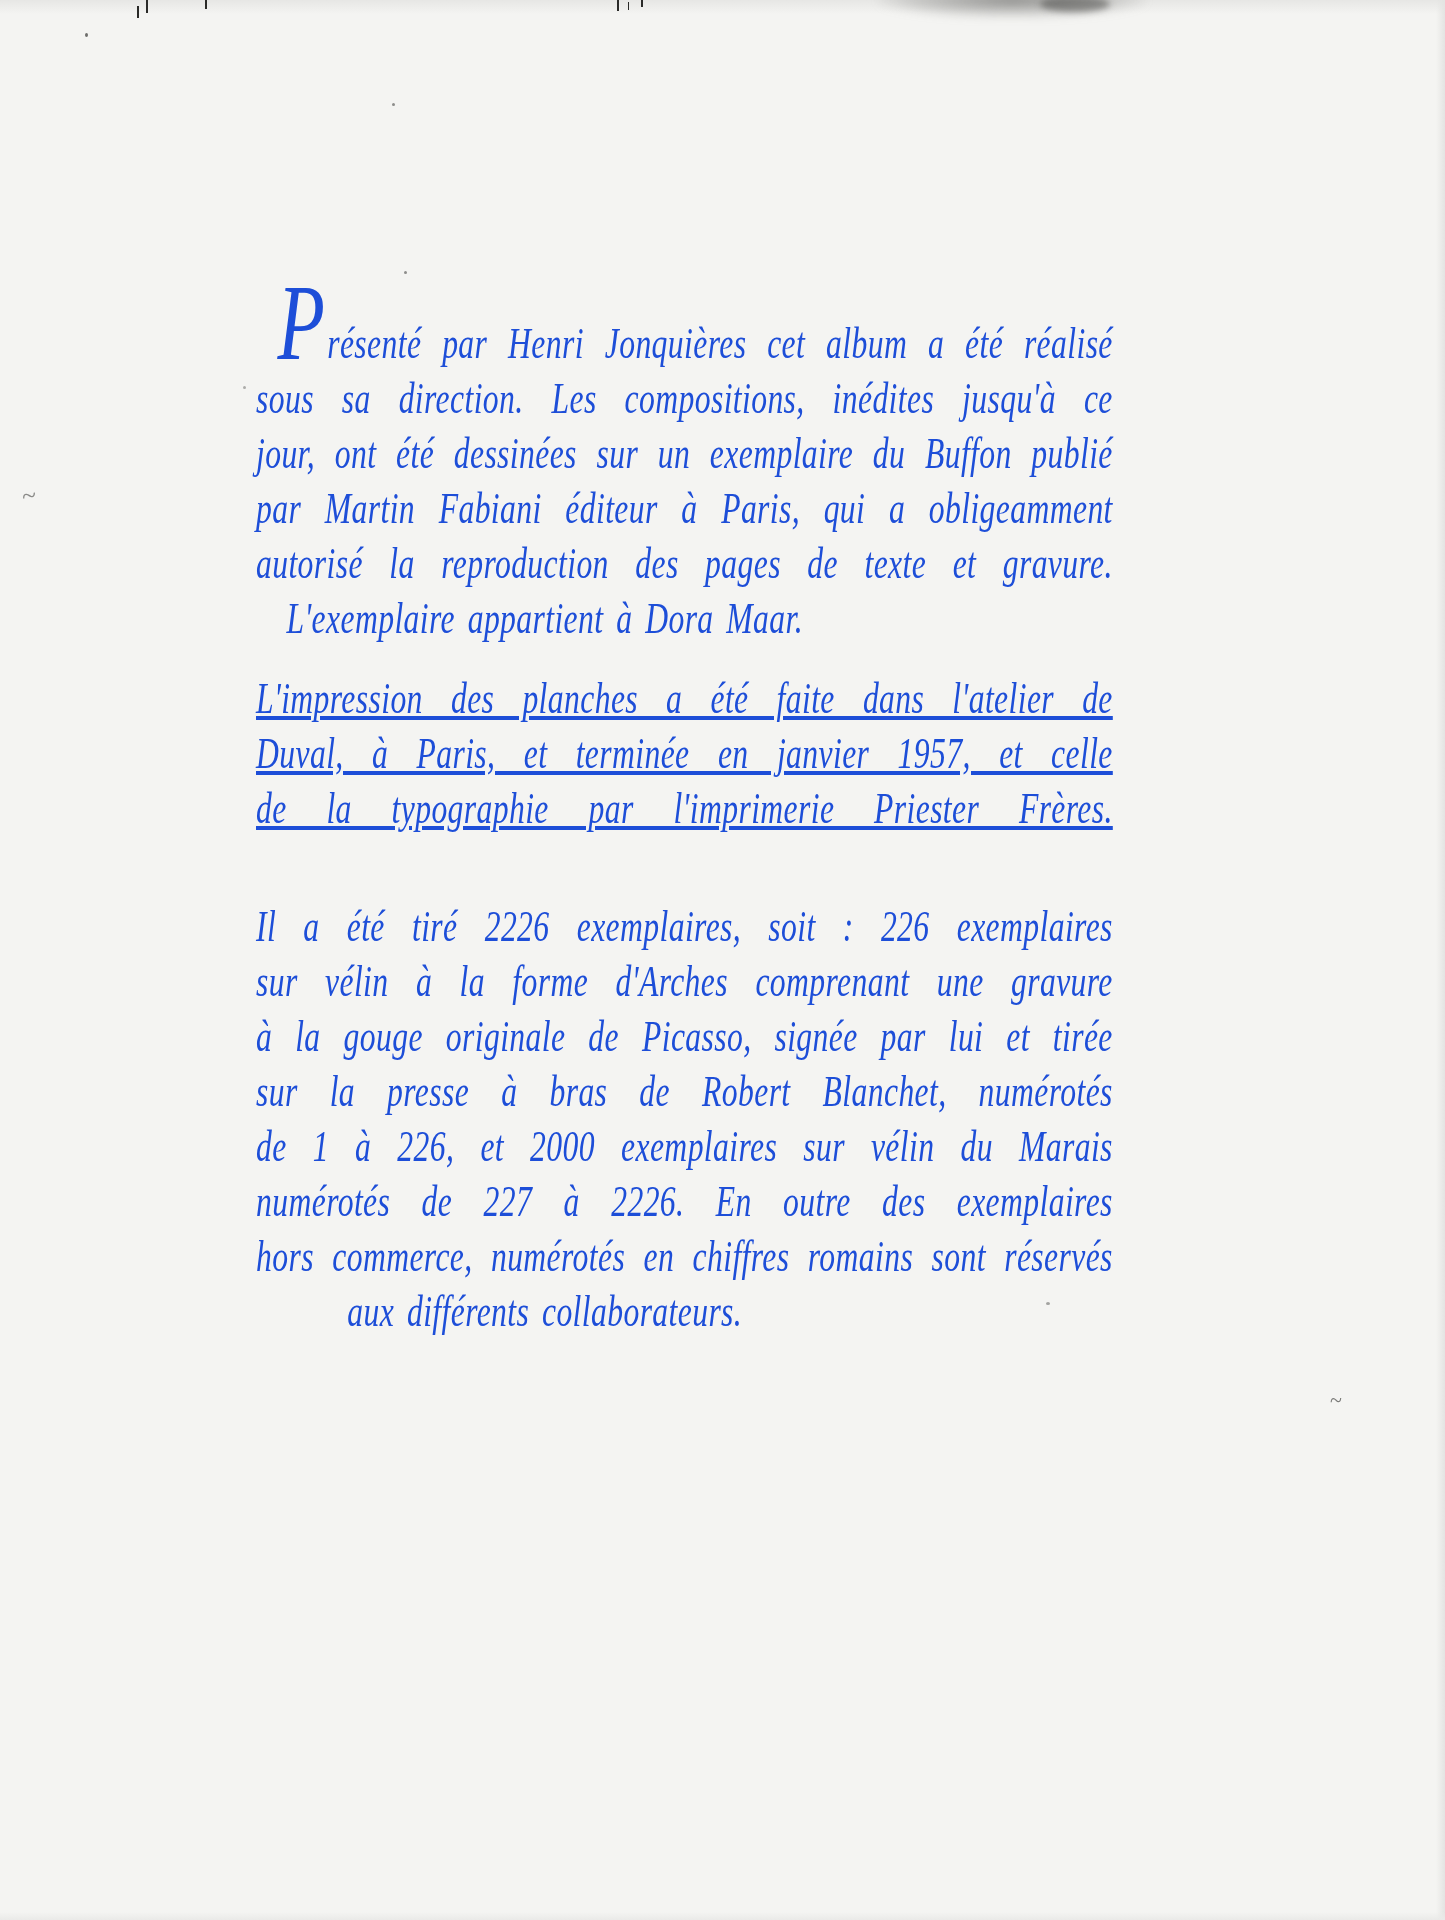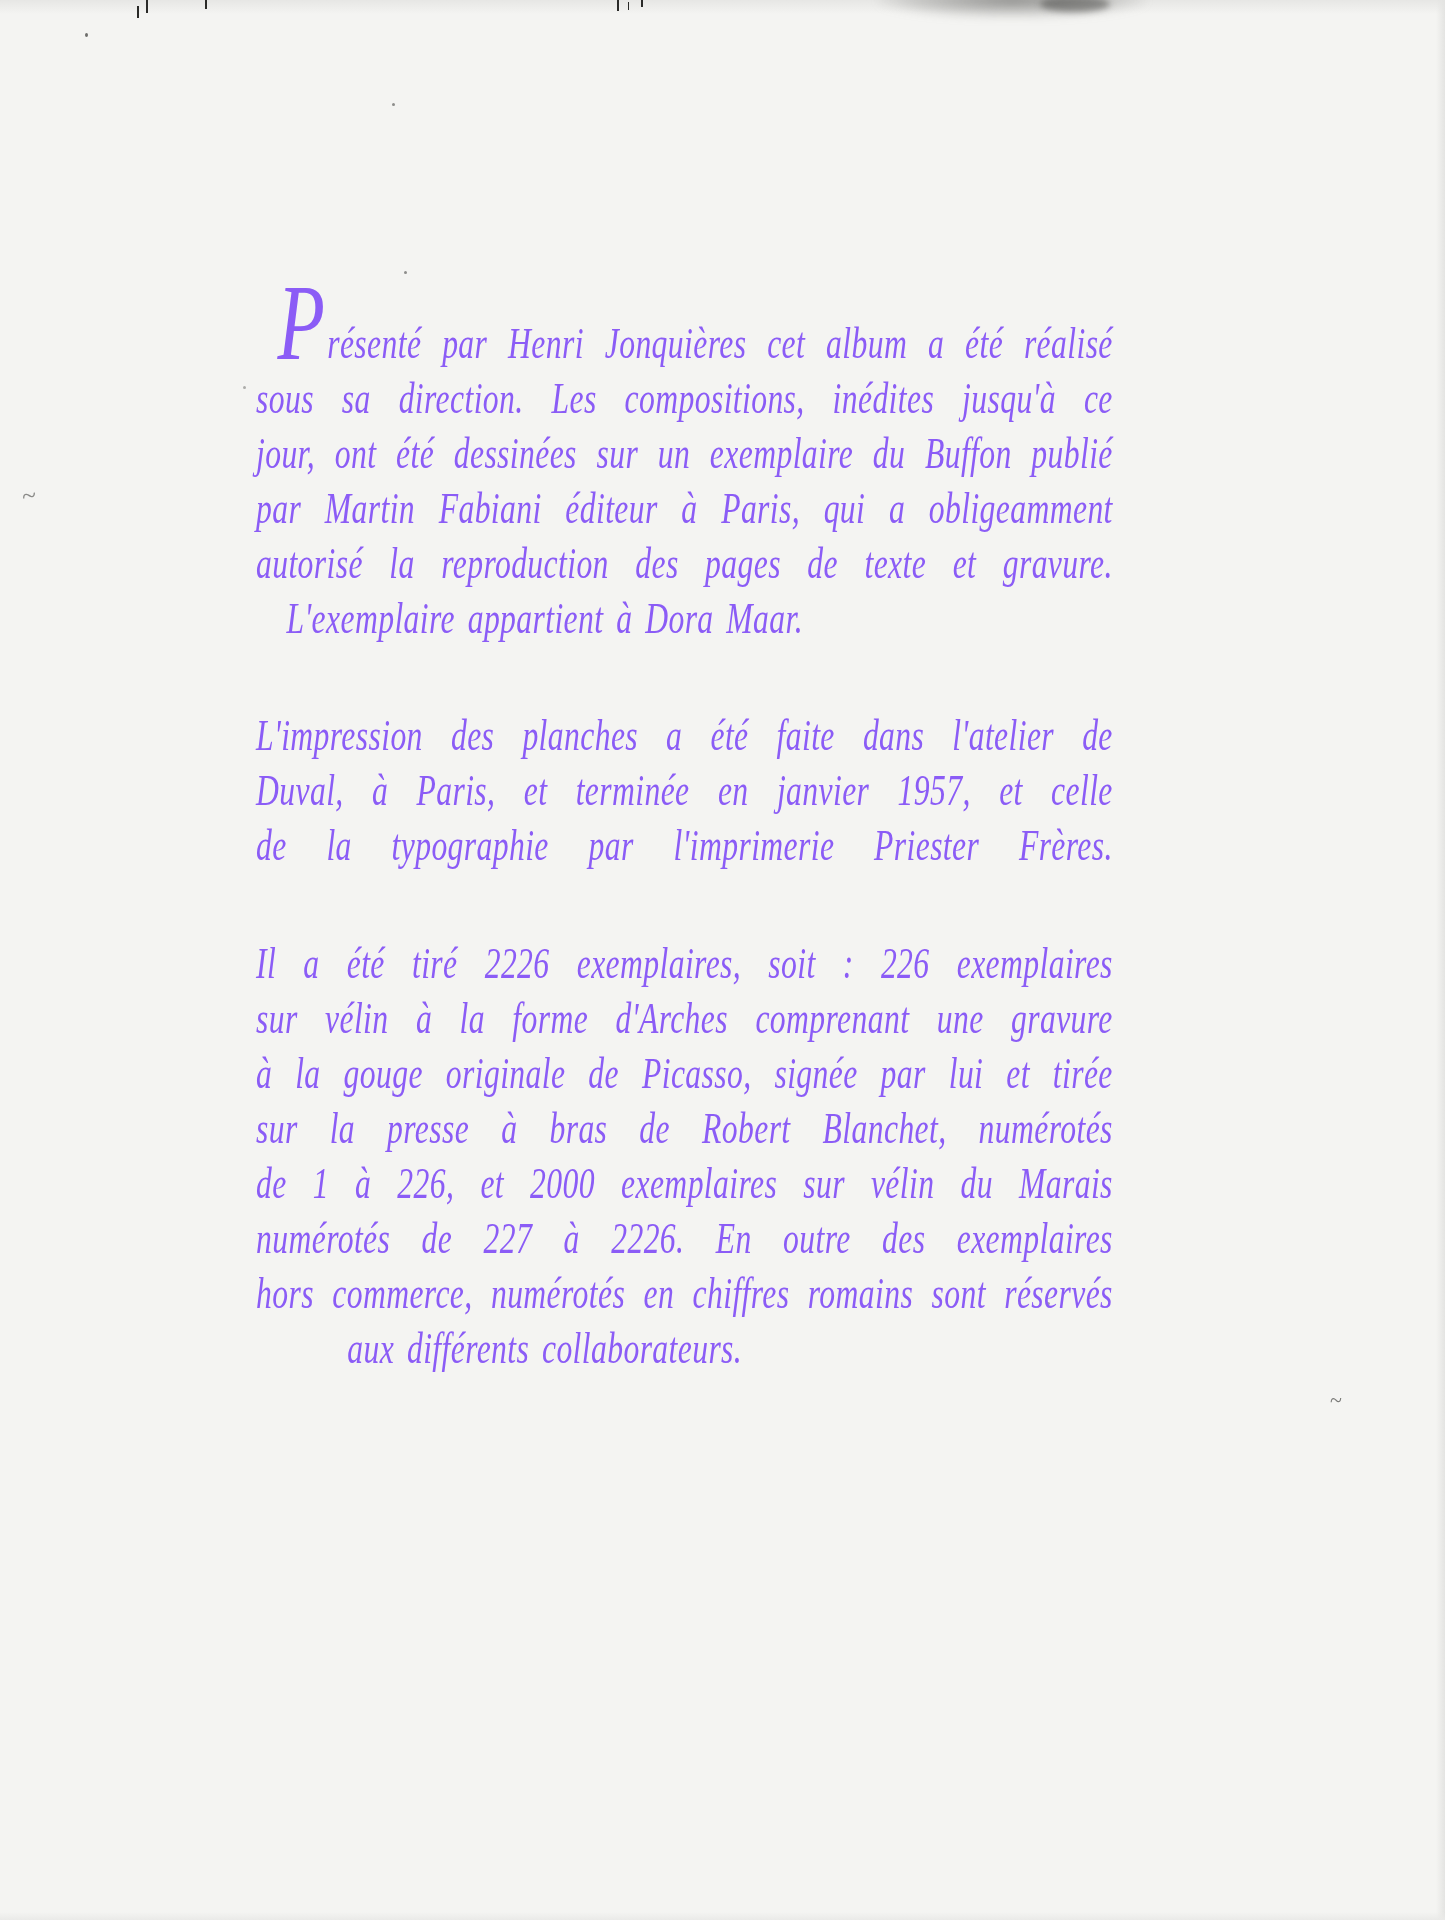--- a/index.html
+++ b/index.html
@@ -50,21 +50,21 @@
   .s5{left:85px;top:33px;width:3px;height:4px;background:#6e6e6c;}
   .squiggle{
     position:absolute;color:#8a8a88;font-size:26px;line-height:0;
     font-family:"Liberation Serif",serif;
   }
   .q1{left:22px;top:496px;transform:rotate(-8deg);}
   .q2{left:1330px;top:1400px;font-size:22px;color:#7a7a78;}
   
   .text-block{
     position:absolute;left:256px;top:316px;width:870px;
-    color:#8b5cf6;
+    color:#1d4ed8;
     font-style:italic;
     font-size:44px;
     line-height:55px;
     letter-spacing:.012em;
     word-spacing:.14em;
   }
   .para{width:1190px;}
   .para .line{
     transform:scaleX(0.72);
     transform-origin:0 0;
@@ -72,21 +72,21 @@
     text-align-last:justify;
     white-space:nowrap;
   }
   .para .line.center-narrow{
     text-align:center;
     text-align-last:center;
     padding-right:388px;
     white-space:normal;
   }
   .para .line.first{padding-left:30px;}
-  .p2{margin-top:62px;}
+  .p2{margin-top:25px;text-decoration:underline;}
   .p3{margin-top:63px;}
   .initial{
     font-size:2.45em;
     line-height:0;
     letter-spacing:0;
     margin-right:3px;
     position:relative;
     top:1px;
   }
 </style>

